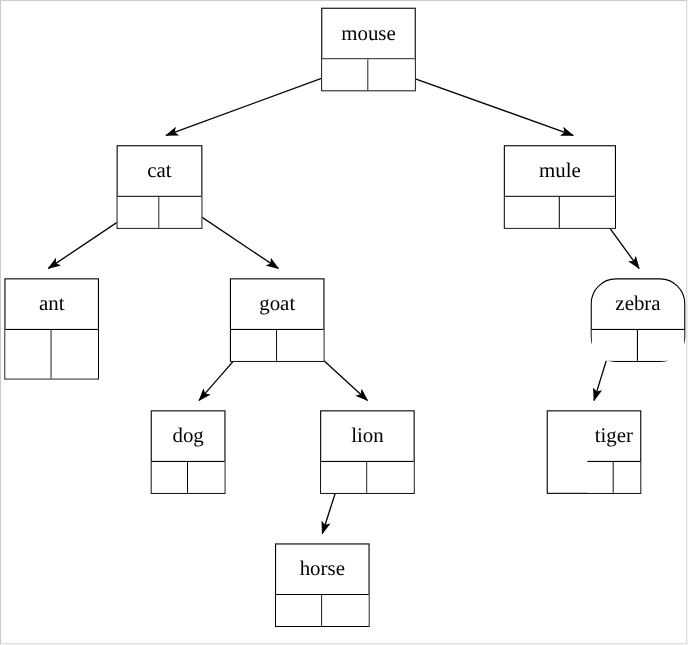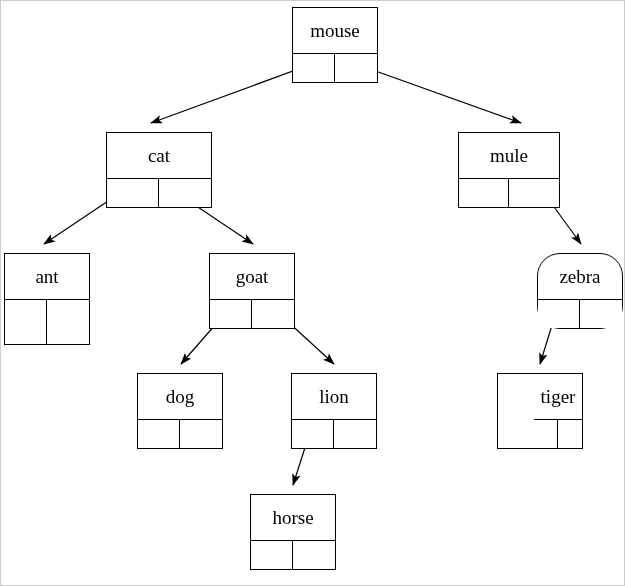--- a/index.html
+++ b/index.html
@@ -88,21 +88,21 @@
   </svg>
 
   <div id="nodes">
       <div class="node" style="left: 291px; top: 6px; width: 86px; height: 76px;">
         <div class="node-label">mouse</div>
         <div class="node-pointers">
           <div class="ptr-cell left"></div>
           <div class="ptr-cell right"></div>
         </div>
       </div>
-      <div class="node" style="left: 105px; top: 131px; width: 106px; height: 76px;">
+      <div class="node" style="left: 105px; top: 131px; width: 78px; height: 76px;">
         <div class="node-label">cat</div>
         <div class="node-pointers">
           <div class="ptr-cell left"></div>
           <div class="ptr-cell right"></div>
         </div>
       </div>
       <div class="node" style="left: 457px; top: 131px; width: 102px; height: 76px;">
         <div class="node-label">mule</div>
         <div class="node-pointers">
           <div class="ptr-cell left"></div>
@@ -123,21 +123,21 @@
           <div class="ptr-cell right"></div>
         </div>
       </div>
       <div class="node" style="left: 536px; top: 252px; width: 86px; height: 76px; border-radius: 23px;">
         <div class="node-label">zebra</div>
         <div class="node-pointers">
           <div class="ptr-cell left"></div>
           <div class="ptr-cell right"></div>
         </div>
       </div>
-      <div class="node" style="left: 136px; top: 372px; width: 86px; height: 76px;">
+      <div class="node" style="left: 136px; top: 372px; width: 68px; height: 76px;">
         <div class="node-label">dog</div>
         <div class="node-pointers">
           <div class="ptr-cell left"></div>
           <div class="ptr-cell right"></div>
         </div>
       </div>
       <div class="node" style="left: 290px; top: 372px; width: 86px; height: 76px;">
         <div class="node-label">lion</div>
         <div class="node-pointers">
           <div class="ptr-cell left"></div>

